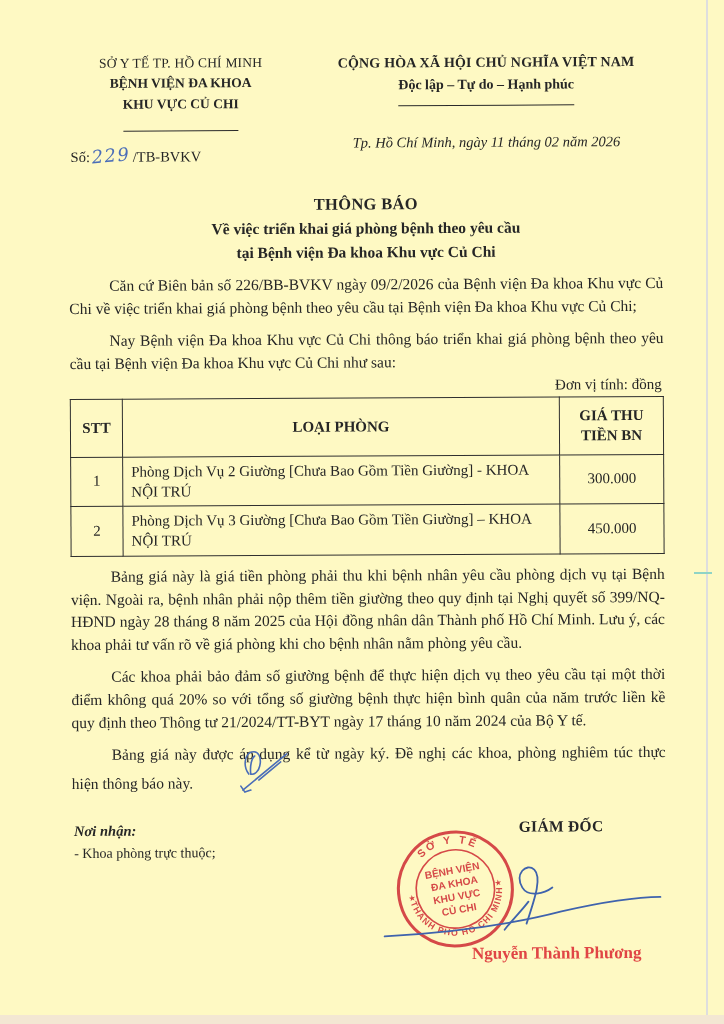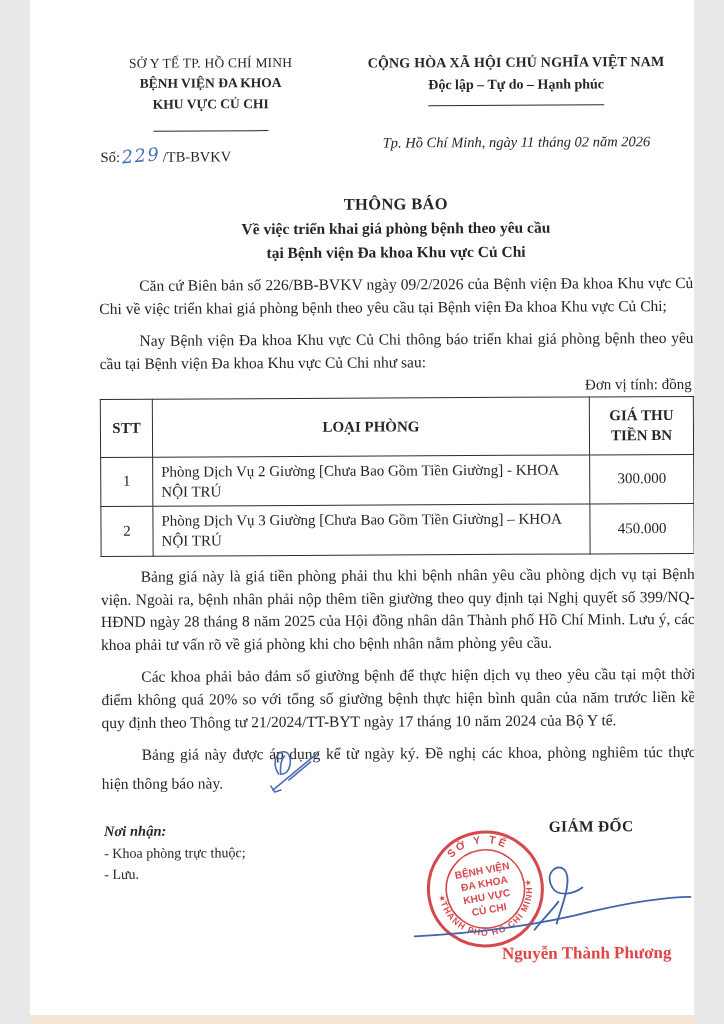--- a/index.html
+++ b/index.html
@@ -1,22 +1,22 @@
 <!DOCTYPE html>
 <html><head>
 <meta charset="utf-8">
 <style>
   * { margin: 0; padding: 0; box-sizing: border-box; }
   html, body { background: #e8e8e8; }
   .page {
     position: relative;
-    width: 664px;
+    width: 724px;
     height: 1024px;
     margin: 0 auto;
-    background: #ffffff;
+    background: #fef9c3;
     overflow: hidden;
     font-family: "Liberation Serif", "DejaVu Serif", serif;
     color: #262626;
   }
   .content {
     position: absolute;
     left: 68px;
     top: 54px;
     width: 594px;
     transform: rotate(-0.3deg);
@@ -146,21 +146,20 @@
               <path d="M16,26 C 15,18 17,10 20,8"></path>
               <path d="M52,6 L 8,42 M10,44 L 6,38 M10,44 L 16,42"></path>
               <path d="M46,14 L 24,32"></path>
             </g>
           </svg></span></p>
 
     <div class="footer">
       <div class="recipients">
         <div class="rec-title">Nơi nhận:</div>
         <div>- Khoa phòng trực thuộc;</div>
-        <div>- Lưu.</div>
       </div>
 
       <div class="sigblock">
         <div class="sig-title">GIÁM ĐỐC</div>
 
         <svg class="seal" width="122" height="122" viewBox="0 0 120 120">
           <defs>
             <path id="arcTop" d="M 15,60 A 45,45 0 0 1 105,60"></path>
             <path id="arcBottom" d="M 14,60 A 46,46 0 0 0 106,60"></path>
           </defs>

